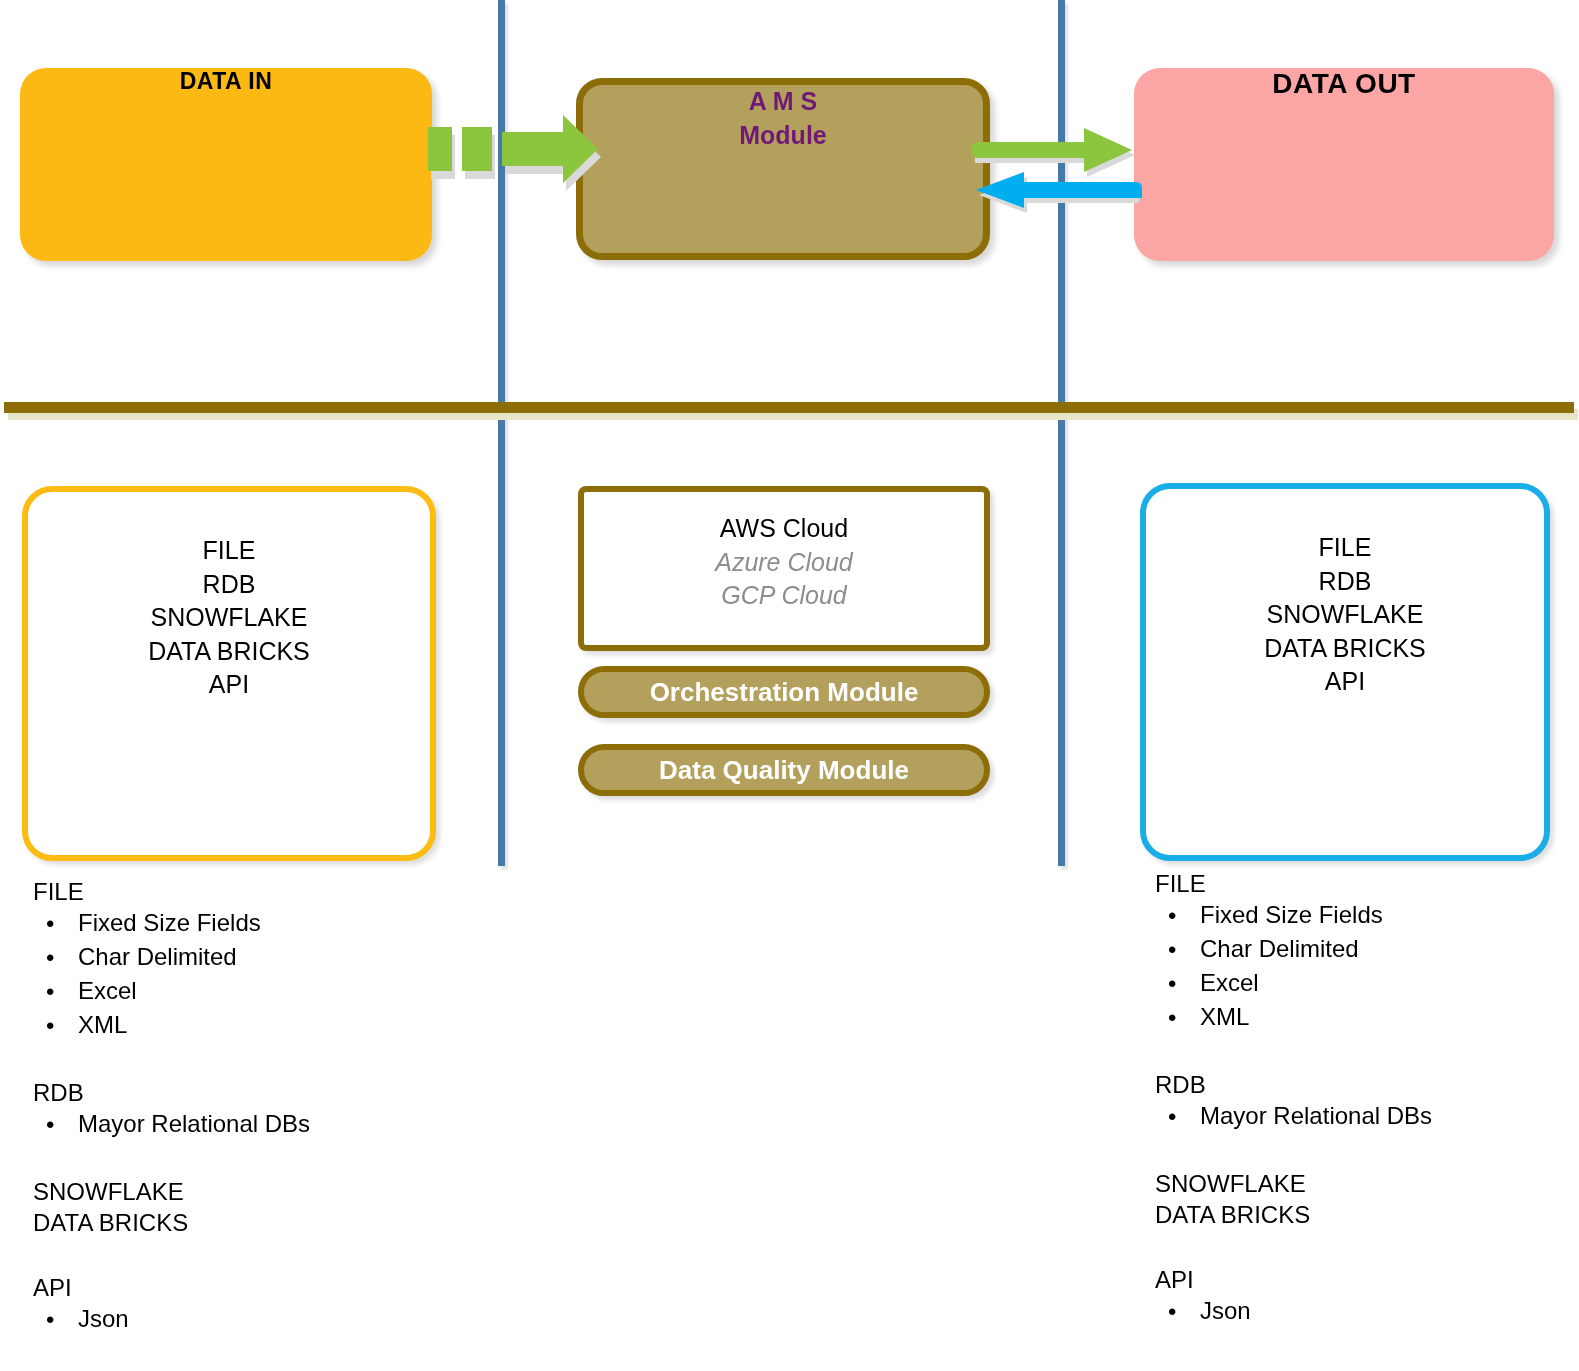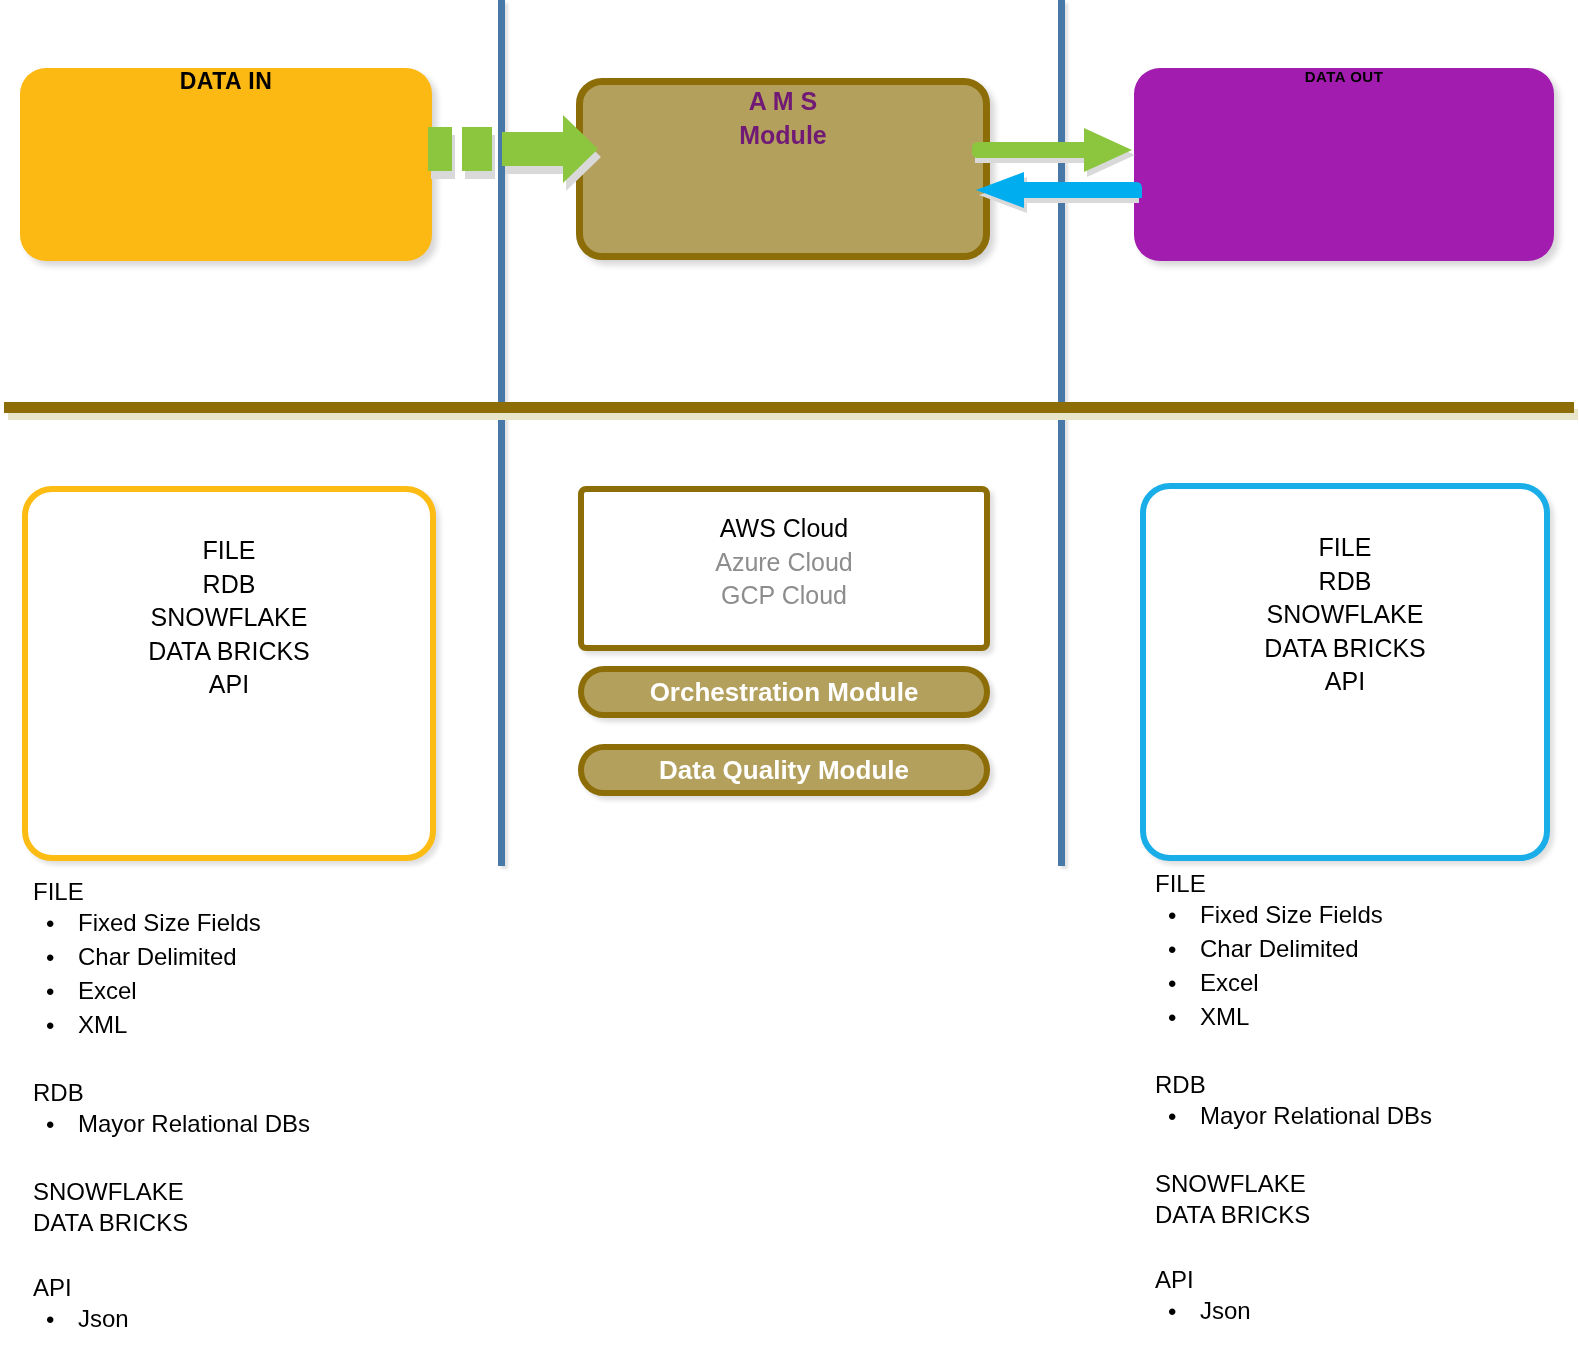--- a/index.html
+++ b/index.html
@@ -57,24 +57,24 @@
     left: 576px; top: 78px; width: 414px; height: 182px;
     background: #B3A05C;
     border: 7px solid #8C6D07;
     color: #701a75;
     font-weight: bold;
     font-size: 25px;
     line-height: 1.35;
   }
   #box-data-out {
     left: 1134px; top: 68px; width: 420px; height: 193px;
-    background: #a21caf;
+    background: #fca5a5;
     color: #000000;
     font-weight: bold;
-    font-size: 15px;
+    font-size: 28px;
     letter-spacing: 0.5px;
   }
 
   
   .arrow-svg { position: absolute; overflow: visible; }
 
   
   .colbox {
     position: absolute;
     background: #FFFFFF;
@@ -96,21 +96,21 @@
     border-radius: 8px;
   }
   .colbox-text {
     text-align: center;
     font-size: 25px;
     color: #000000;
     line-height: 1.34;
     padding-top: 42px;
   }
   #col-mid-box .colbox-text { padding-top: 20px; }
-  .cloud-muted { color: #8D8D8D; }
+  .cloud-muted { color: #8D8D8D; font-style: italic; }
 
   
   .pill {
     position: absolute;
     left: 578px;
     width: 412px;
     height: 52px;
     box-sizing: border-box;
     background: #B3A05C;
     border: 6px solid #8C6D07;

